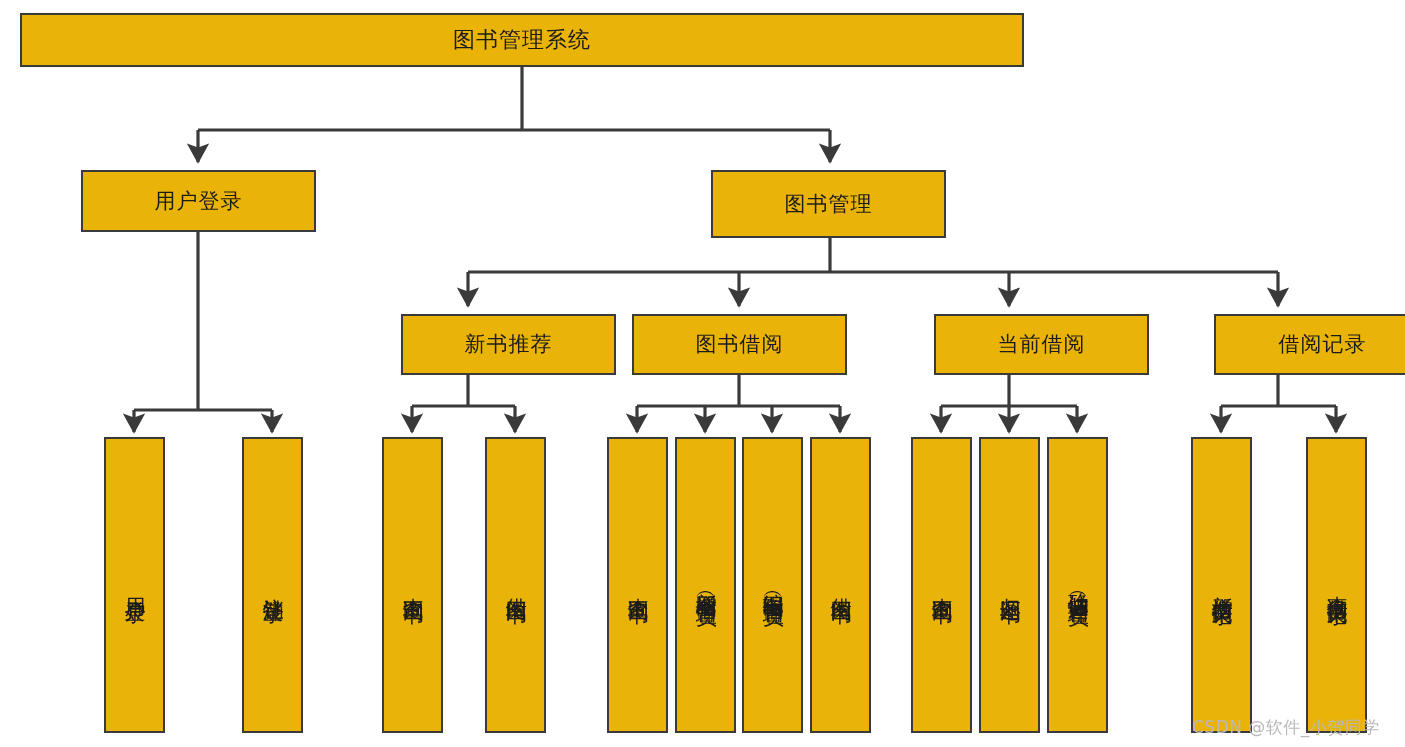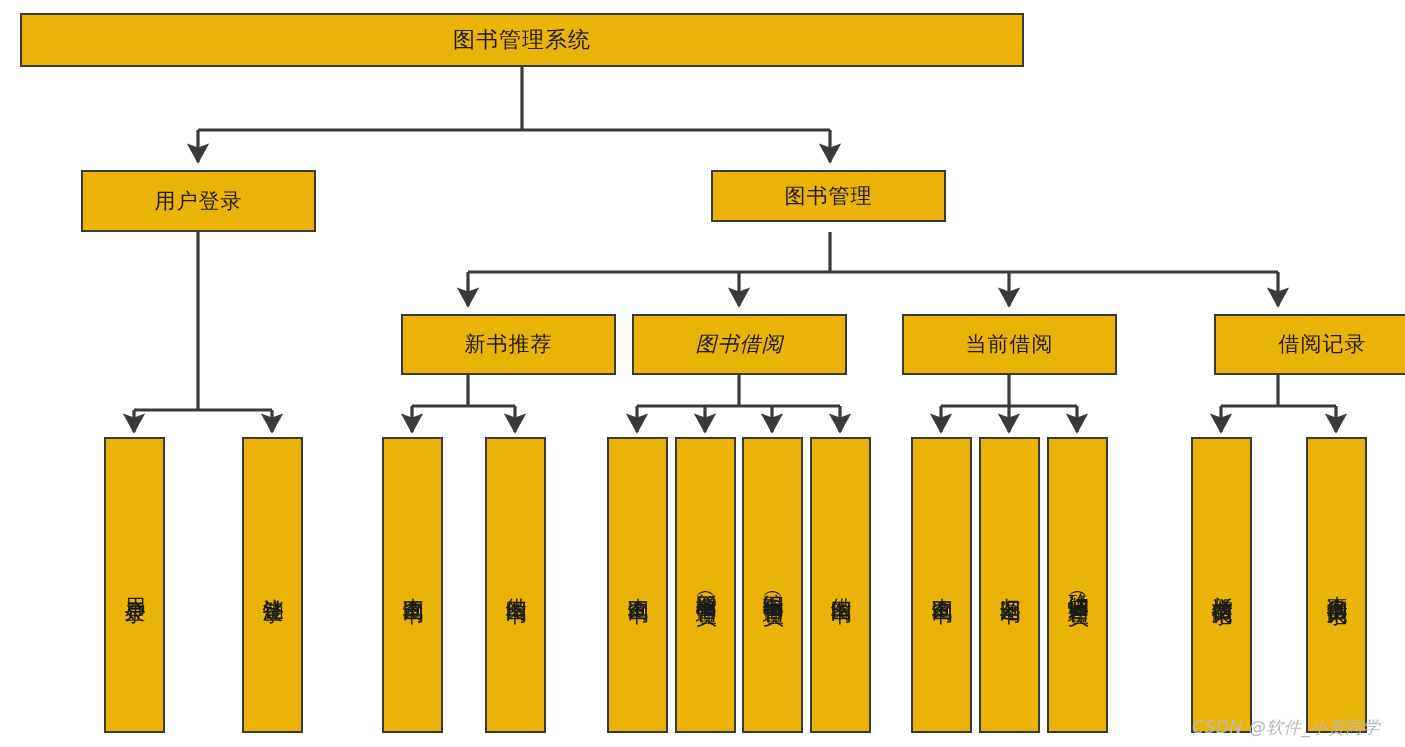--- a/index.html
+++ b/index.html
@@ -117,31 +117,31 @@
     </g>
   </svg>
 
   <div class="node root" style="left:20px; top:13px; width:1004px; height:54px;">
     <span class="label">图书管理系统</span>
   </div>
 
   <div class="node" style="left:81px; top:170px; width:235px; height:62px;">
     <span class="label">用户登录</span>
   </div>
-  <div class="node" style="left:711px; top:170px; width:235px; height:52px;">
+  <div class="node" style="left:711px; top:170px; width:235px; height:68px;">
     <span class="label">图书管理</span>
   </div>
 
   <div class="node" style="left:361px; top:314px; width:215px; height:61px;margin-left:40px;">
     <span class="label">新书推荐</span>
   </div>
-  <div class="node" style="left:632px; top:314px; width:215px; height:61px;font-style:italic;">
+  <div class="node" style="left:632px; top:314px; width:215px; height:61px;">
     <span class="label">图书借阅</span>
   </div>
-  <div class="node" style="left:902px; top:314px; width:215px; height:61px;align-items:center;">
+  <div class="node" style="left:934px; top:314px; width:215px; height:61px;align-items:center;">
     <span class="label">当前借阅</span>
   </div>
   <div class="node" style="left:1170px; top:314px; width:217px; height:61px;margin-left:44px;">
     <span class="label">借阅记录</span>
   </div>
 
   <div class="node leaf" style="left:104px; top:437px; width:61px; height:296px;">
     <span class="label">用户登录</span>
   </div>
   <div class="node leaf" style="left:242px; top:437px; width:61px; height:296px;">
@@ -178,15 +178,15 @@
     <span class="label">确认归还（管理员）</span>
   </div>
 
   <div class="node leaf" style="left:1191px; top:437px; width:61px; height:296px;">
     <span class="label">新增借阅记录</span>
   </div>
   <div class="node leaf" style="left:1306px; top:437px; width:61px; height:296px;">
     <span class="label">查询借阅记录</span>
   </div>
 
-  <div class="watermark" style="left:1192px; top:716px;font-style:italic;">CSDN @软件_小贺同学</div>
+  <div class="watermark" style="left:1192px; top:716px;">CSDN @软件_小贺同学</div>
 
 </div>
 
 </body></html>

